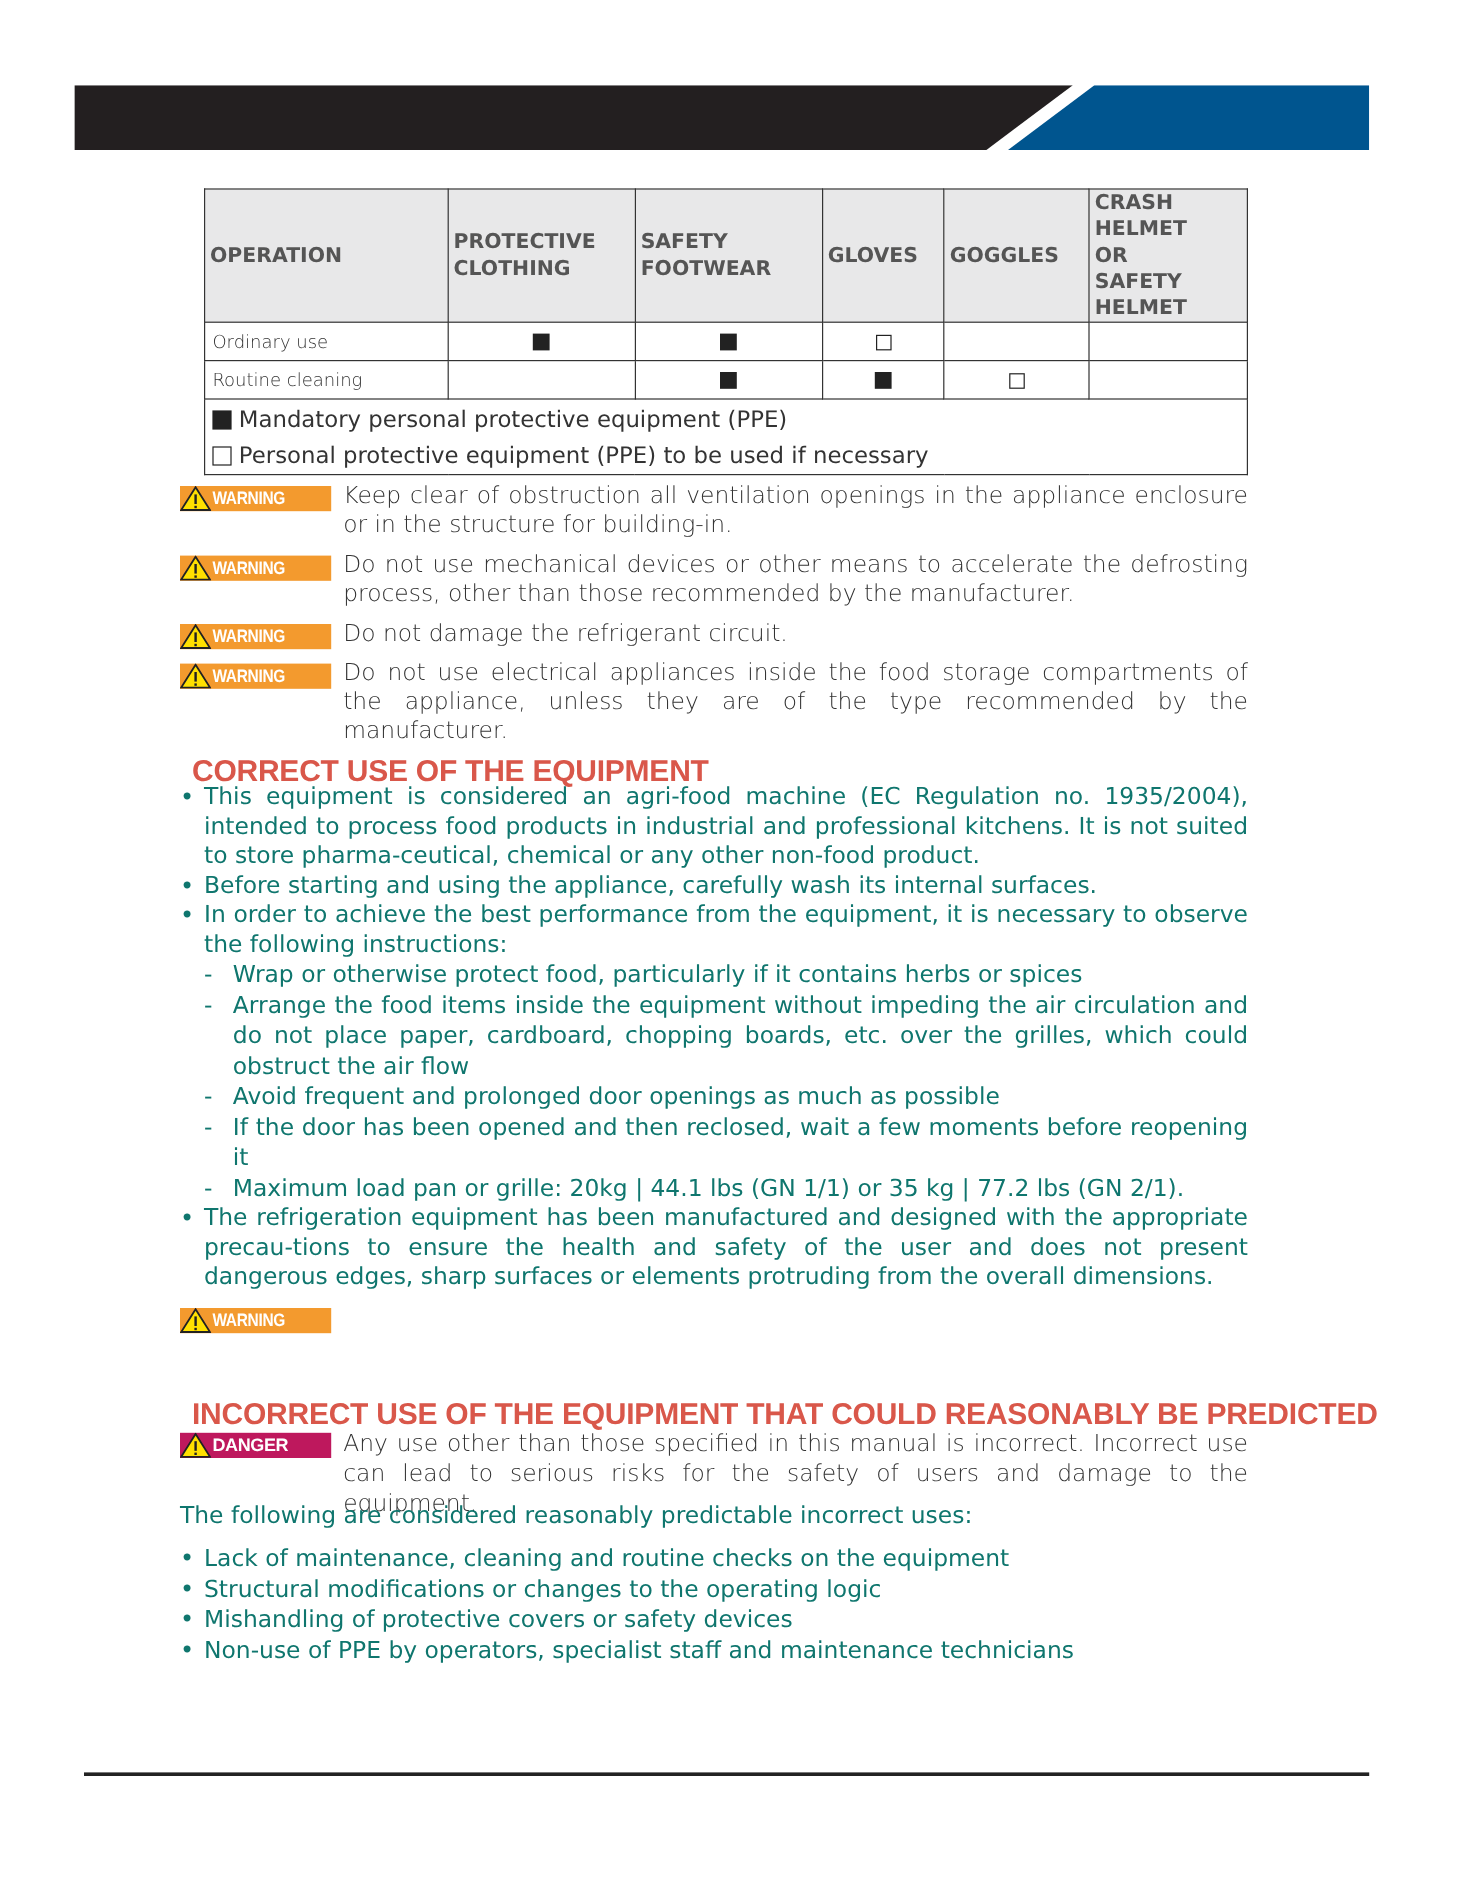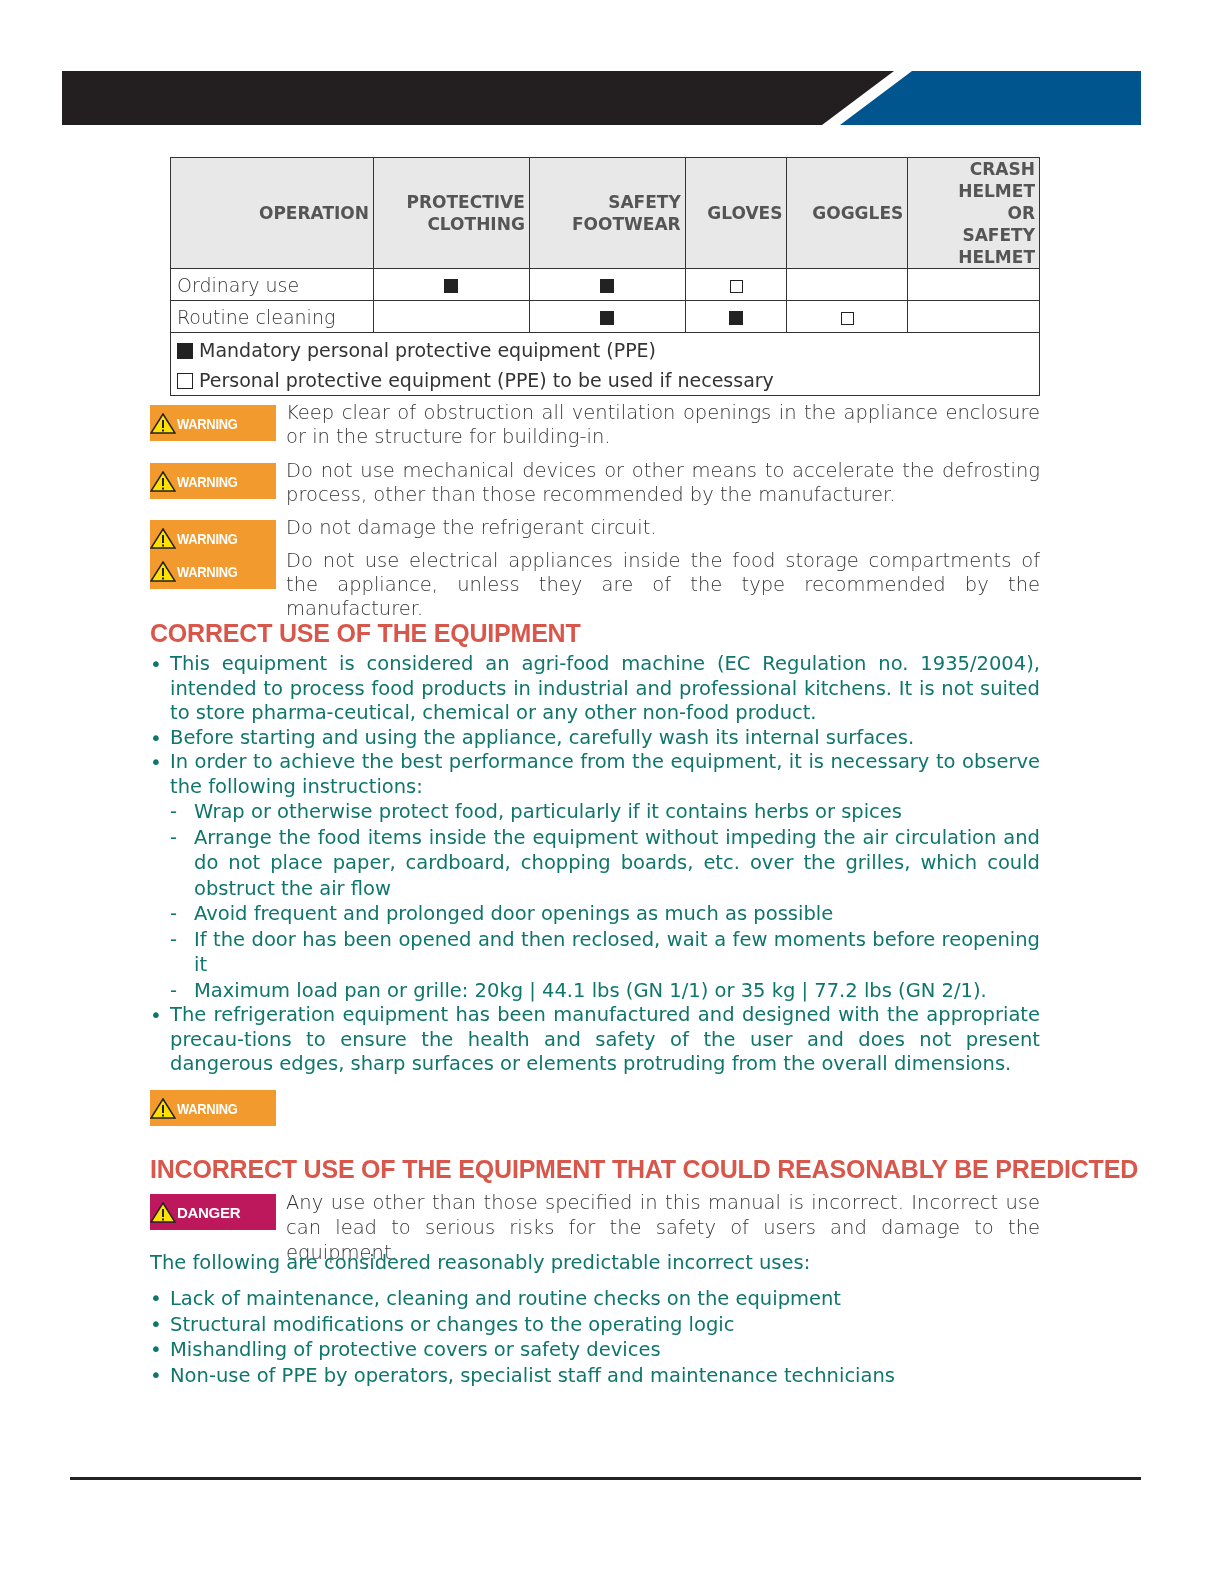--- a/index.html
+++ b/index.html
@@ -6,41 +6,41 @@
   body { width: 1224px; height: 1584px; position: relative; overflow: hidden;
          font-family: "DejaVu Sans", sans-serif; color: #2b2b2b; }
 
   .header-band { position: absolute; left: 62px; top: 71px; width: 1079px; height: 54px; }
   .header-band svg { display: block; }
 
   .ppe-table { position: absolute; left: 170px; top: 157px; width: 870px; border-collapse: collapse;
                font-family: "DejaVu Sans", sans-serif; }
   .ppe-table th, .ppe-table td { border: 1.3px solid #333; }
   .ppe-table th { background: #e8e8e9; color: #555; font-weight: bold; font-size: 17px;
-                  line-height: 22px; text-align: right; padding: 0 4px; height: 92px; }
+                  line-height: 22px; text-align: left; padding: 0 4px; height: 92px; }
   .ppe-table th.op { width: 194px; }
-  .ppe-table td { height: 31px; font-size: 19px; color: #333; padding: 0 6px; text-align: center; }
+  .ppe-table td { height: 31px; font-size: 15px; color: #333; padding: 0 6px; text-align: center; }
   .ppe-table td.opname { text-align: left; font-weight: 300; }
   .ppe-table td.legend { text-align: left; padding: 2px 6px 0 6px; height: auto; font-size: 19px; line-height: 30px; }
   .sq-filled { display: inline-block; width: 14px; height: 14px; background: #222; vertical-align: middle; }
   .sq-empty { display: inline-block; width: 13px; height: 13px; border: 1.6px solid #222; background: #fff; vertical-align: middle; box-sizing: border-box; }
   .legend .sq-filled, .legend .sq-empty { margin-right: 6px; width: 16px; height: 16px; vertical-align: -2px; }
 
   .note { position: absolute; left: 150px; width: 890px; }
-  .badge { position: absolute; left: 0; top: 4px; width: 126px; height: 36px; display: flex; align-items: center; }
+  .badge { position: absolute; left: 0; top: 4px; width: 126px; height: 21px; display: flex; align-items: center; }
   .badge.warning { background: #f39a2e; }
   .badge.danger { background: #be185d; }
   .badge .tri { width: 26px; height: 21px; display: block; }
   .badge-label { color: #fff; font-family: "Liberation Sans", sans-serif; font-weight: bold; font-size: 15px;
                  letter-spacing: -0.3px; margin-left: 1px; }
   .badge.warning .badge-label { font-family: "Liberation Sans Narrow", "Liberation Sans", sans-serif; transform: scaleX(0.86); transform-origin: left center; }
   .note-text { margin-left: 136px; font-size: 19.5px; line-height: 24px; color: #333; text-align: justify; font-weight: 300; }
   .note-text b { font-weight: bold; color: #222; text-decoration: underline; }
 
-  h2.sec { position: absolute; left: 150px; margin: 0; color: #d9574a; font-family: "Liberation Sans", sans-serif;
+  h2.sec { position: absolute; left: 150px; margin: 10px; color: #d9574a; font-family: "Liberation Sans", sans-serif;
            font-weight: bold; font-size: 25px; letter-spacing: -0.2px; }
 
   .body-text { position: absolute; left: 150px; width: 890px; font-size: 19.5px; color: #0f766e; line-height: 24.5px; }
   ul.bul { list-style: none; margin: 0; padding: 0; }
   ul.bul > li { position: relative; padding-left: 20px; text-align: justify; }
   ul.bul > li::before { content: "•"; position: absolute; left: 0; top: 0; font-size: 20px; }
   ul.dash { list-style: none; margin: 0; padding: 0; }
   ul.dash > li { position: relative; padding-left: 44px; text-align: justify; line-height: 25.5px; }
   ul.dash > li::before { content: "-"; position: absolute; left: 20px; top: 0; }
 

